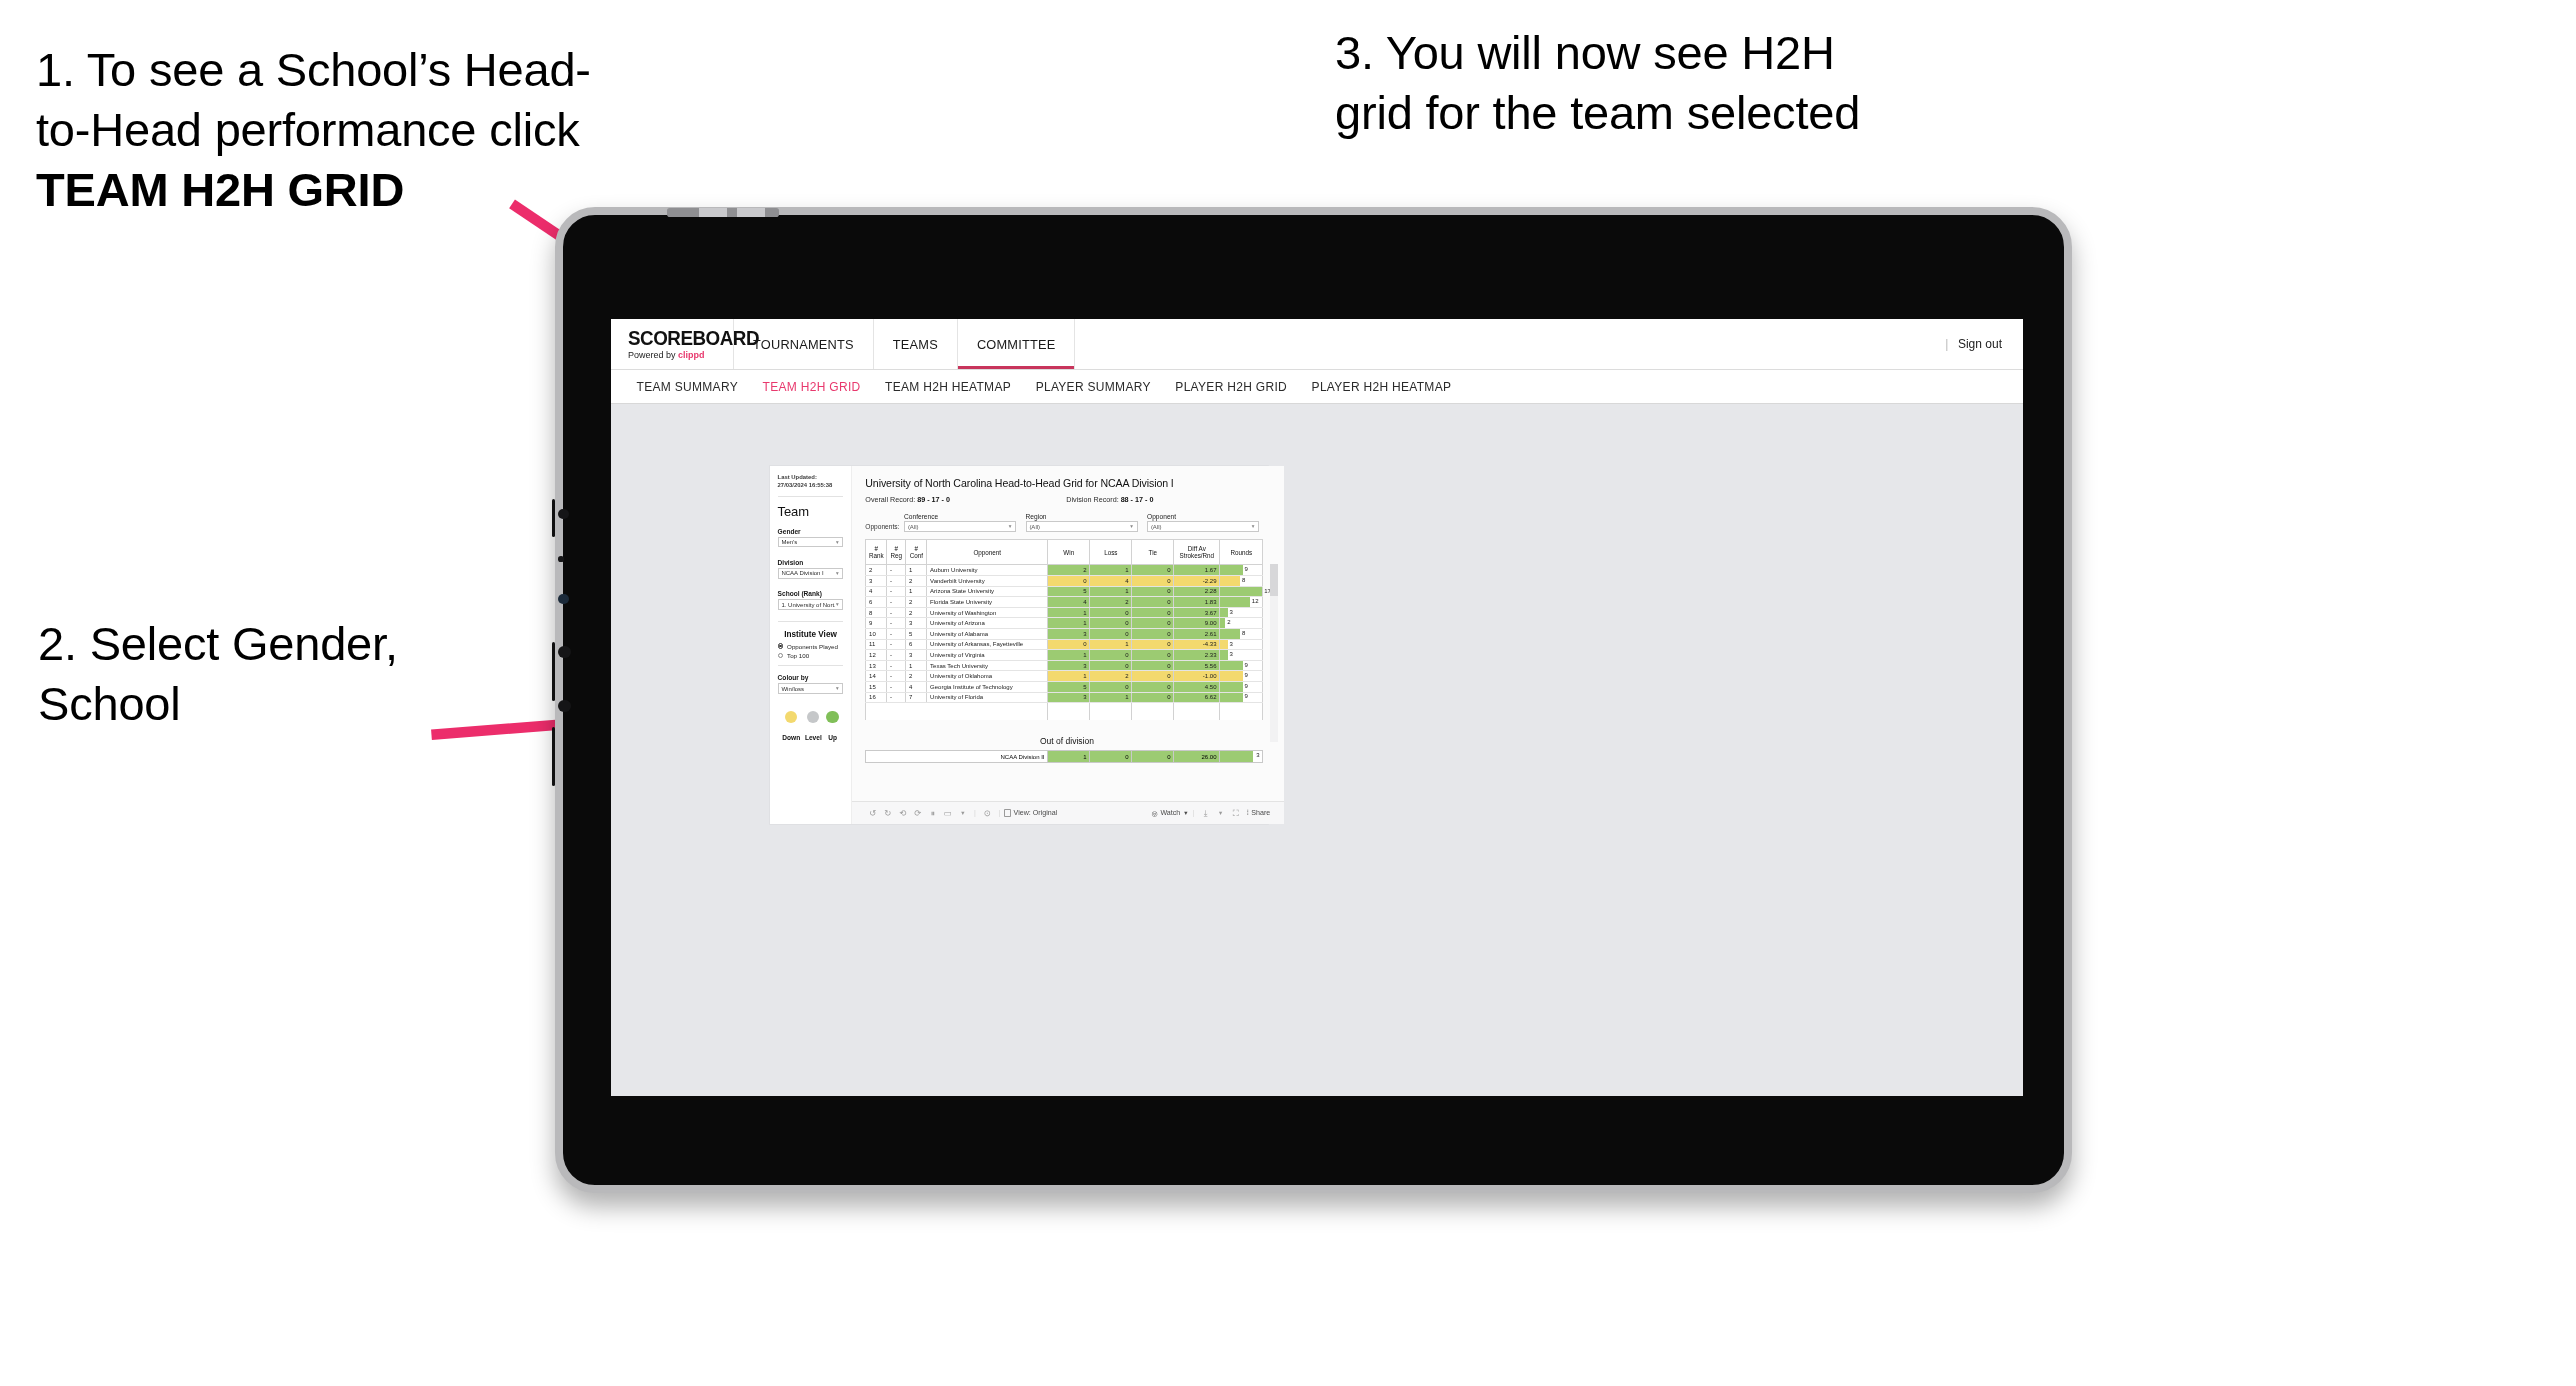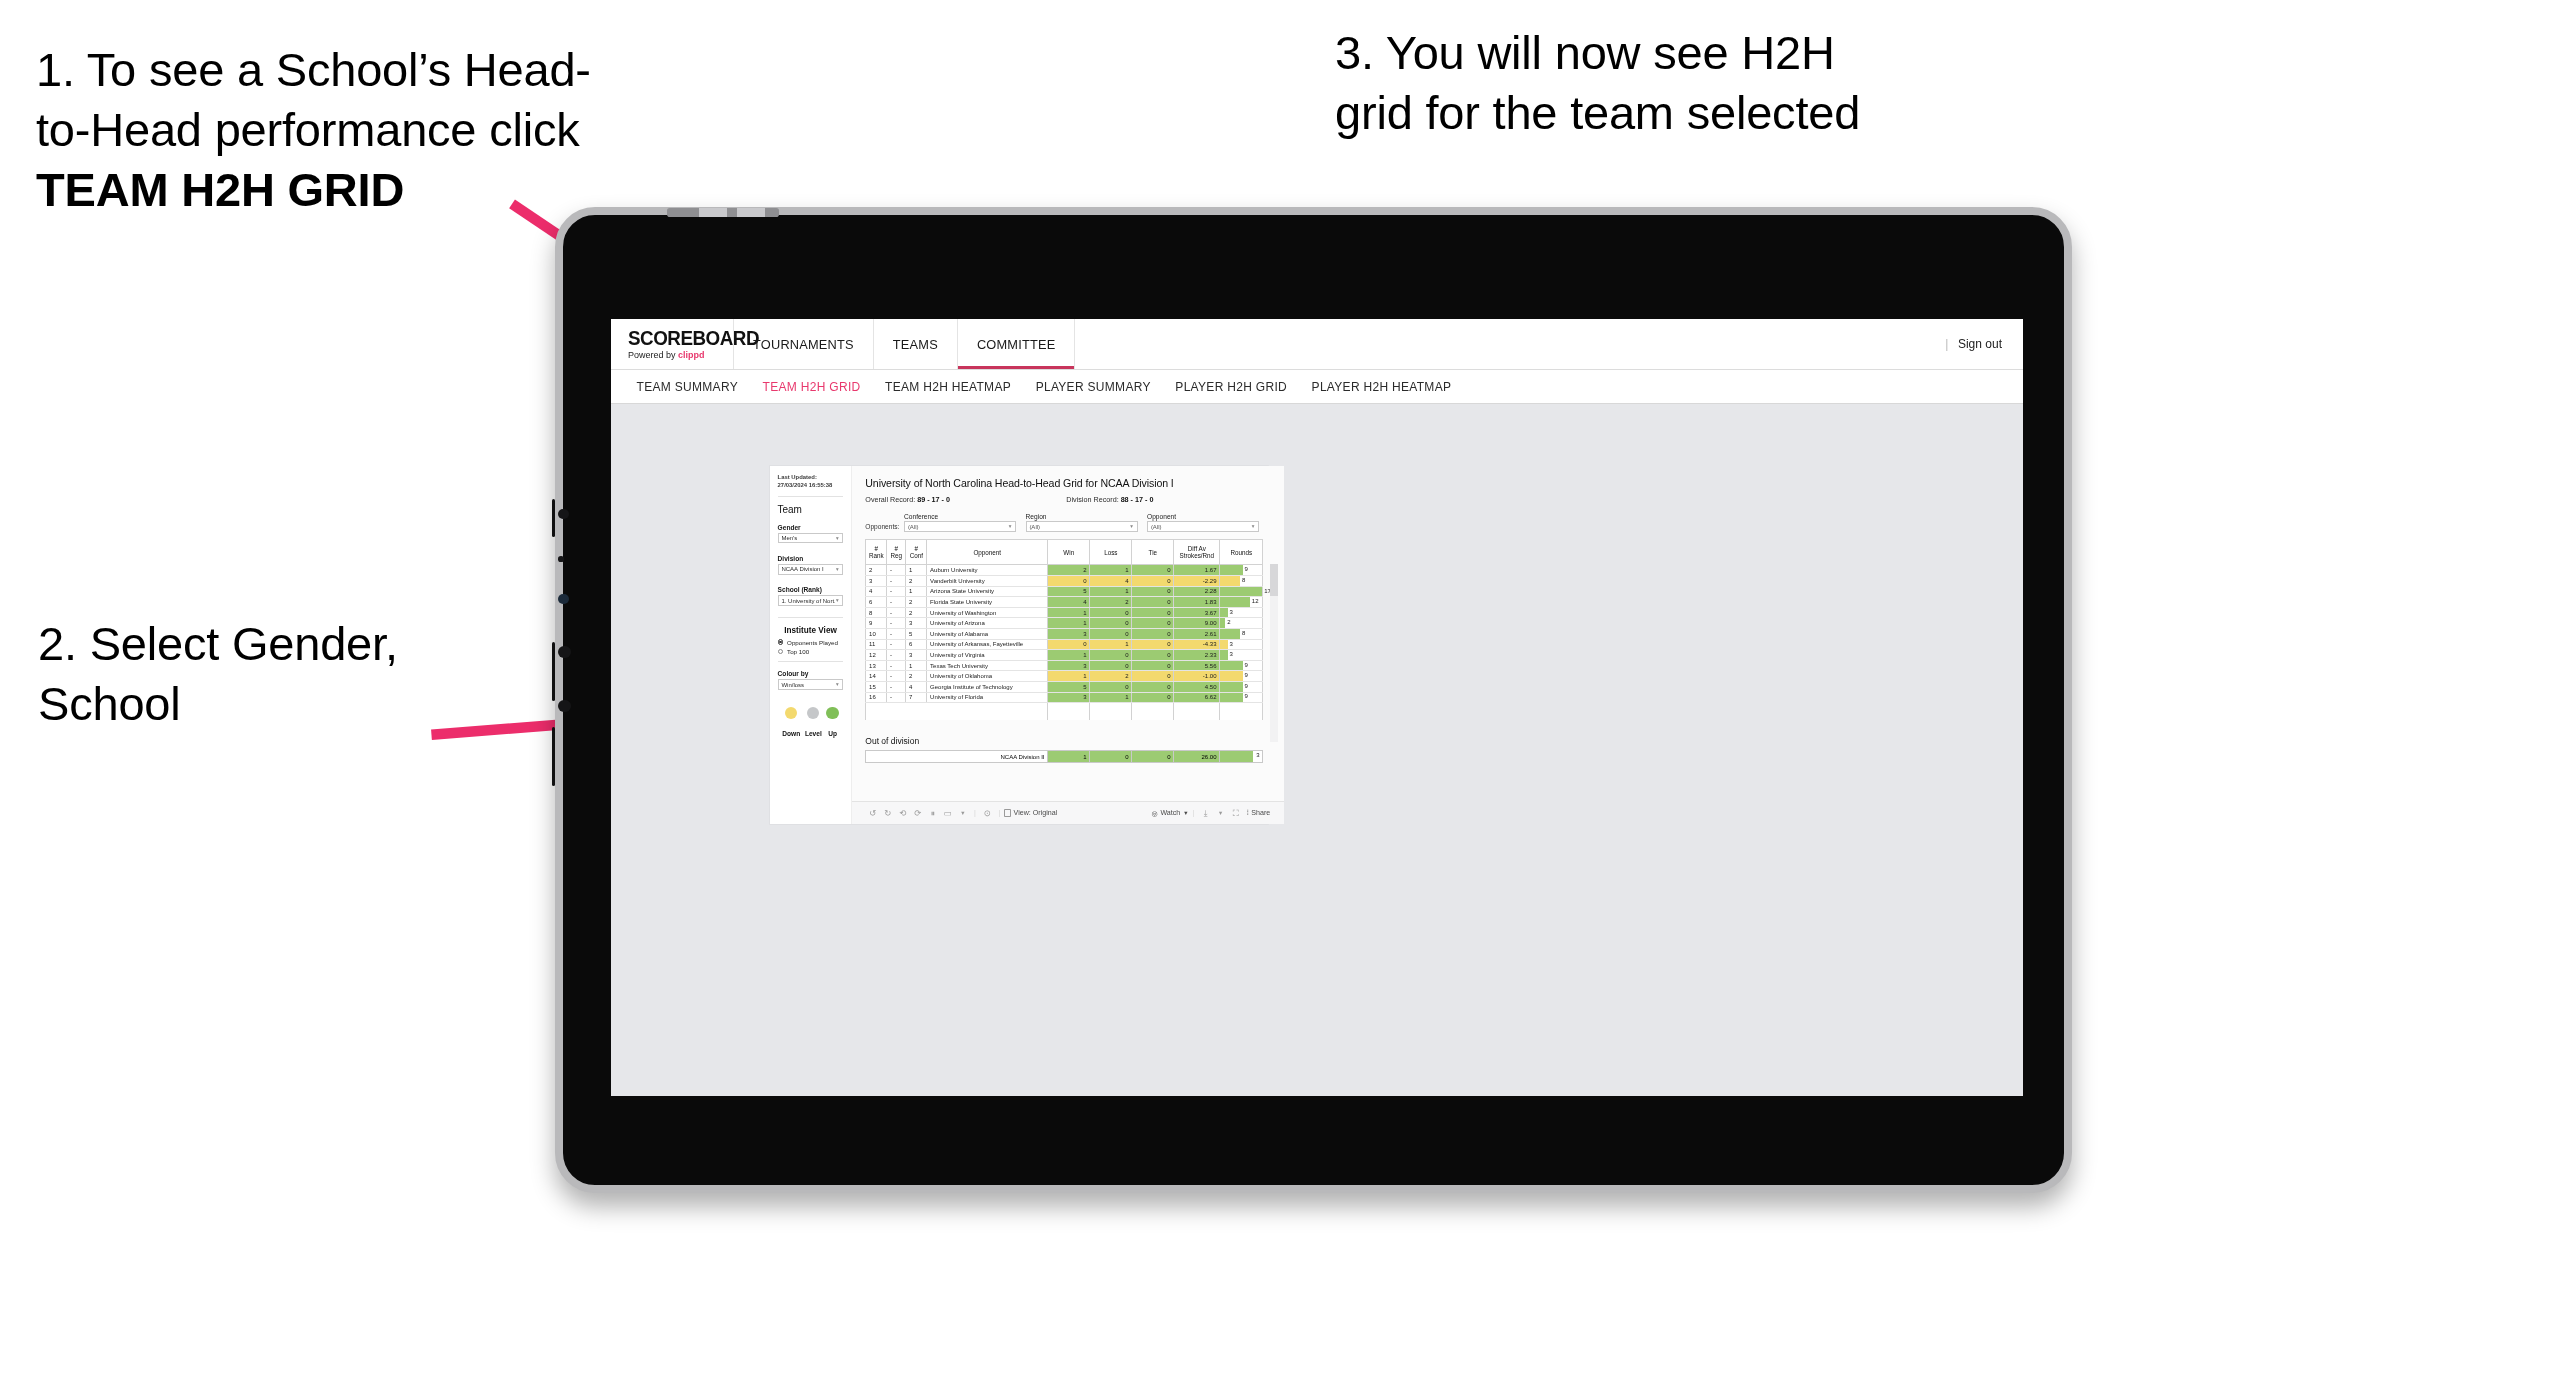--- a/index.html
+++ b/index.html
@@ -127,21 +127,21 @@
     width: 498px; height: 358px;
     background:#ffffff;
     display:flex;
     box-shadow: 0 0 0 0.9px rgba(0,0,0,0.03);
   }
 
   
   #rail { width: 82px; background:#fff; padding: 6.6px 7.6px 0 7.6px; border-right:0.9px solid #eee;}
   #last-updated { font-size:5.9px; color:#3b3b3b; line-height:1.4; font-weight:600;}
   .rail-hr { height:0.9px; background:#e2e2e2; margin:6.6px 0 7.6px 0; }
-  .rail-h2 { font-size:10px; color:#111; margin-bottom:8.5px; letter-spacing:-0.1px;}
+  .rail-h2 { font-size:13px; color:#111; margin-bottom:8.5px; letter-spacing:-0.1px;}
   .rail-label { font-size:6.6px; color:#161616; margin-bottom:2.4px; font-weight:600;}
   .rail-select {
     height: 10.4px; border:0.9px solid #c9c9c9; background:#fff;
     display:flex; align-items:center; justify-content:space-between;
     padding: 0 2.8px; font-size:6px; color:#2b2b2b; margin-bottom:11.4px;
     cursor:pointer;
   }
   .rail-select .cv { overflow:hidden; white-space:nowrap; }
   .caret { font-size:4.7px; color:#8a8a8a; }
   .rail-h3 { font-size:8.2px; color:#111; font-weight:bold; text-align:center; margin-bottom:3.8px;}
@@ -201,21 +201,21 @@
   .rbar.y { background:#f3d96e; }
   .rnum { position:absolute; top:0.9px; font-size:6px; color:#1a1a1a;}
   tr.blank td { height: 17px; background:#fff !important; border-bottom:none; }
   #vscroll {
     position:absolute; right:-9.5px; top:25px; width:7.6px; height:178px;
     background:#f2f2f3;
   }
   #vthumb { position:absolute; top:0; left:0; width:7.6px; height:32px; background:#d7d7d9; }
 
   
-  #ood-title { font-size:8.5px; color:#111; margin: 16px 0 4.7px 0; }
+  #ood-title { font-size:8.5px; color:#111; margin: 16px 0 4.7px 0; text-align: center; }
   table.ood { border-collapse:collapse; width:381px; table-layout:fixed; font-size:6px;}
   table.ood td { border:0.9px solid #c9c9c9; height:11.4px; padding:0.9px 2.8px; line-height:1;}
   td.ood-label { text-align:right; background:#fff; }
   td.ood-val { text-align:right; background:#9ccb72; }
   td.ood-rounds { padding:0; position:relative; background:#fff; }
 
   
   #toolbar {
     position:absolute; left:0; right:0; bottom:0; height:23px;
     background:#f7f7f8; border-top:0.9px solid #e3e3e3;

